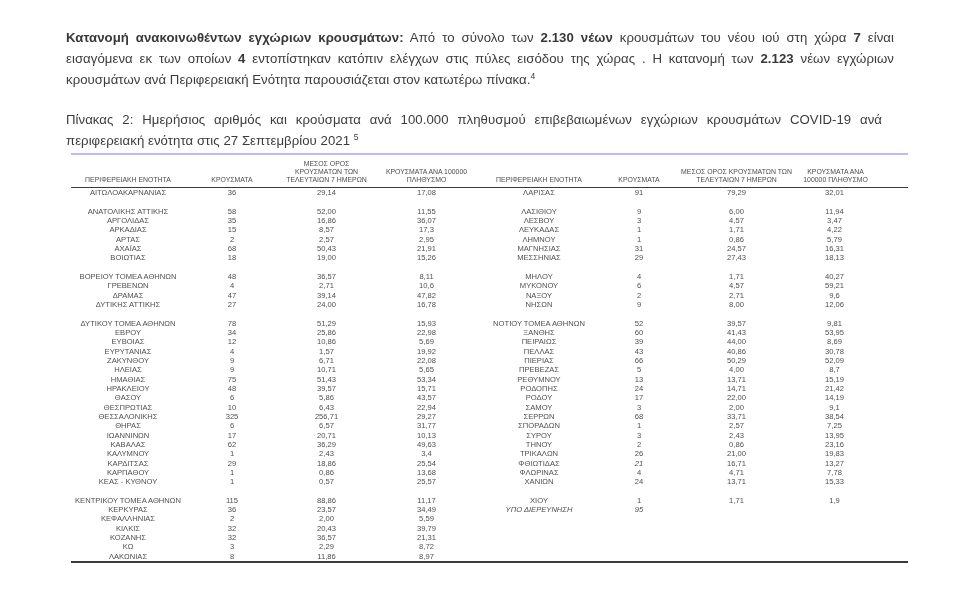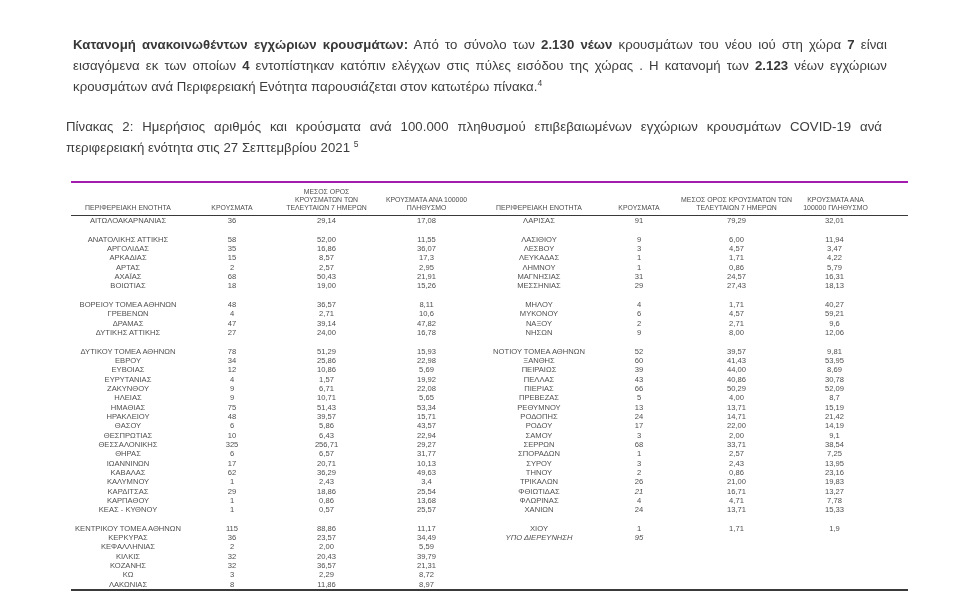--- a/index.html
+++ b/index.html
@@ -4,36 +4,36 @@
 <style>
   html,body { margin:0; padding:0; background:#ffffff; }
   body {
     width:960px; height:599px; overflow:hidden; position:relative;
     font-family:"Liberation Sans", sans-serif;
     -webkit-font-smoothing:antialiased;
   }
   .page { padding:27px 66px 0 66px; }
 
   .intro {
-    margin:7px; color:#3c3c3c; font-size:13.2px; line-height:21px;
+    margin:0; color:#3c3c3c; font-size:13.2px; line-height:21px;
     text-align:justify; letter-spacing:0.05px;
   }
   .intro b { font-weight:bold; color:#383838; }
   .intro sup, .caption sup { font-size:8.5px; vertical-align:super; line-height:0; }
 
   .caption {
     margin:19px 12px 0 0; color:#3c3c3c; font-size:13.2px; line-height:21px;
     text-align:justify; letter-spacing:0.05px;
   }
 
   table.cases {
-    margin:23px 0 0 5px;
+    margin:2px 0 0 5px;
     border-collapse:collapse; table-layout:fixed;
     width:837px;
-    border-top:2px solid #a21caf;
+    border-top:2px solid #c4b5fd;
     border-bottom:2px solid #3a3a3a;
   }
   table.cases thead th {
     font-weight:normal; font-size:6.9px; line-height:8px; color:#4d4d4d;
     text-align:center; vertical-align:bottom;
     padding:5px 2px 3px 2px;
     border-bottom:1.5px solid #3a3a3a;
     height:18px;
   }
   table.cases tbody td {

